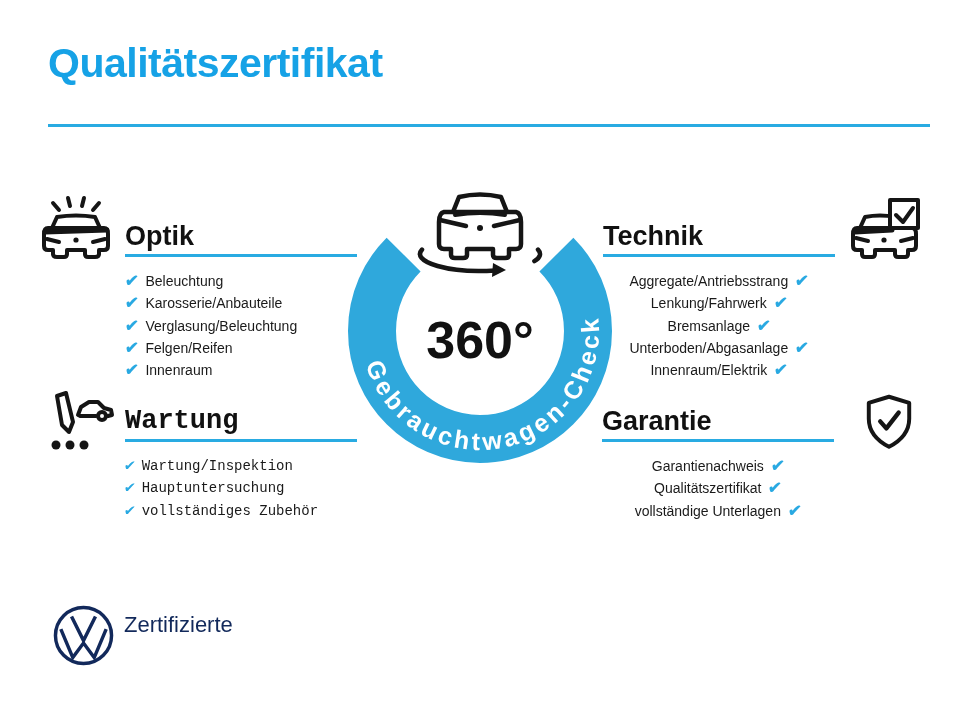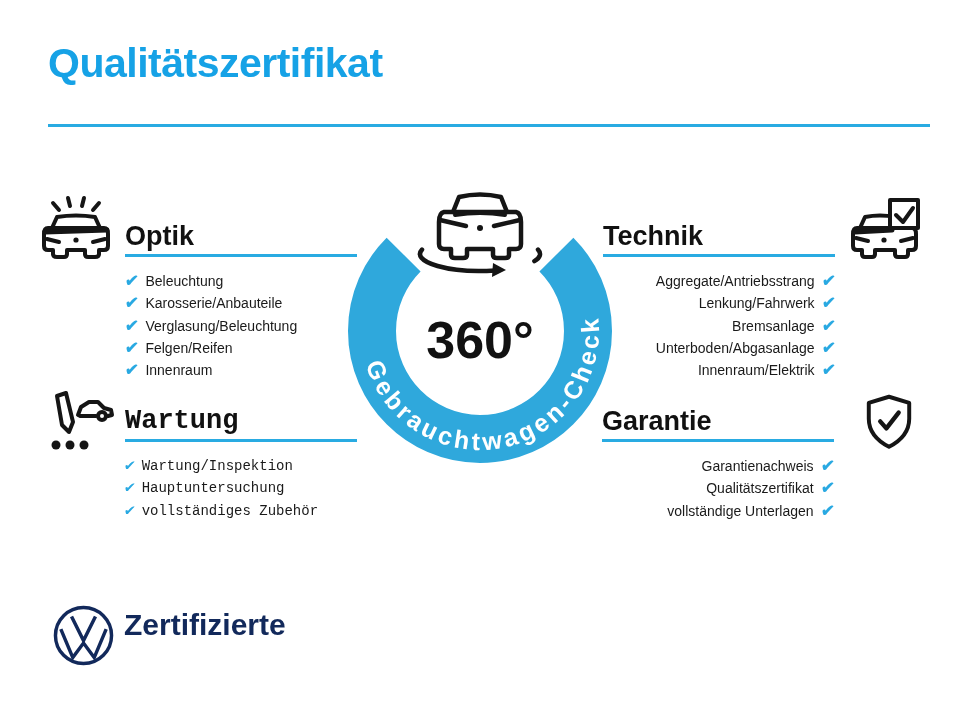--- a/index.html
+++ b/index.html
@@ -21,38 +21,38 @@
   }
   .sec.right .sec-title{text-align:left;}
   .rows{margin-top:13px;}
   .row{display:flex;align-items:center;height:22.3px;font-size:14px;color:#1a1a1a;}
   .row .chk{
     color:#29a9e2;font-size:16px;font-weight:bold;line-height:1;
     transform:skewX(-6deg);
   }
   .sec.left  .row{justify-content:flex-start;}
   .sec.left  .row .chk{margin-right:7px;}
-  .sec.right .row{justify-content:flex-end;}
+  .sec.right .row{justify-content:center;}
   .sec.right .row .chk{margin-left:7px;}
 
   #sec-optik{left:125px;top:224px;}
   #sec-technik{left:603px;top:224px;}
   #sec-wartung{left:125px;top:409px;font-family:Liberation Mono, monospace;}
   #sec-garantie{left:602px;top:409px;}
 
   #icon-optik{left:38px;top:194px;}
   #icon-technik{left:850px;top:196px;}
   #icon-wartung{left:40px;top:388px;}
   #icon-garantie{left:860px;top:390px;}
 
   #center-badge{position:absolute;left:330px;top:168px;}
 
   .footer-logo{position:absolute;left:52px;top:604px;}
   .footer-text{
-    position:absolute;left:124px;top:611px;font-size:30px;font-weight:bold;
+    position:absolute;left:124px;top:611px;font-size:22px;font-weight:normal;
     color:#12295b;line-height:27px;
   }
 </style>
 </head>
 <body>
 
 <div class="page-title">Qualitätszertifikat</div>
 <div class="title-rule"></div>
 
 <svg id="icon-optik" class="icon" width="76" height="72" viewBox="0 0 76 72">

